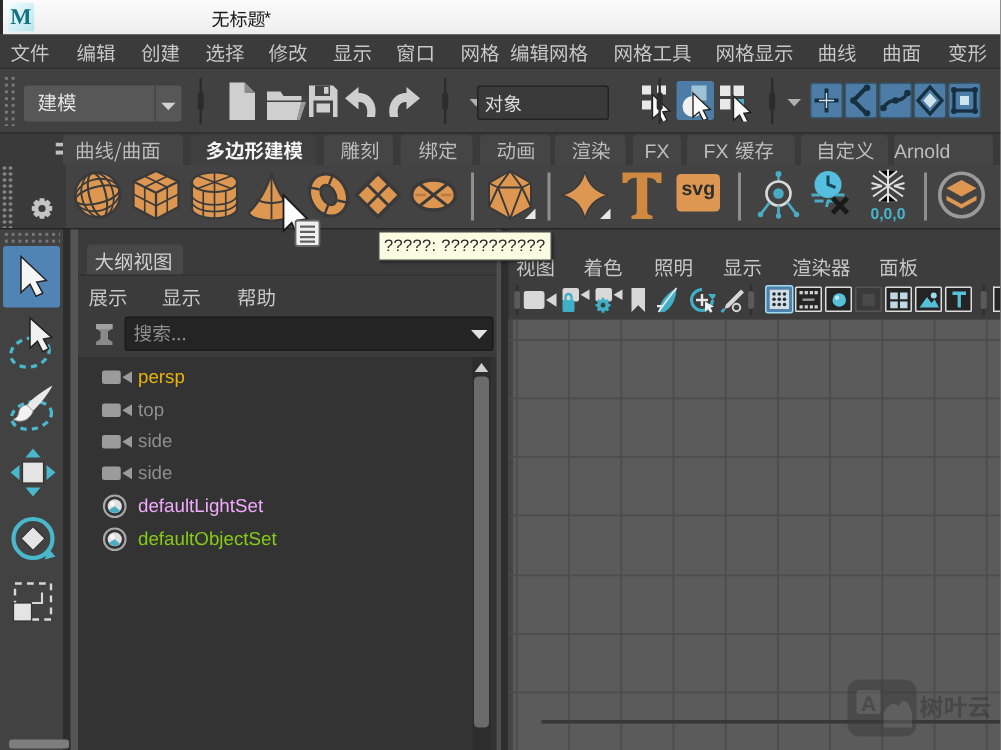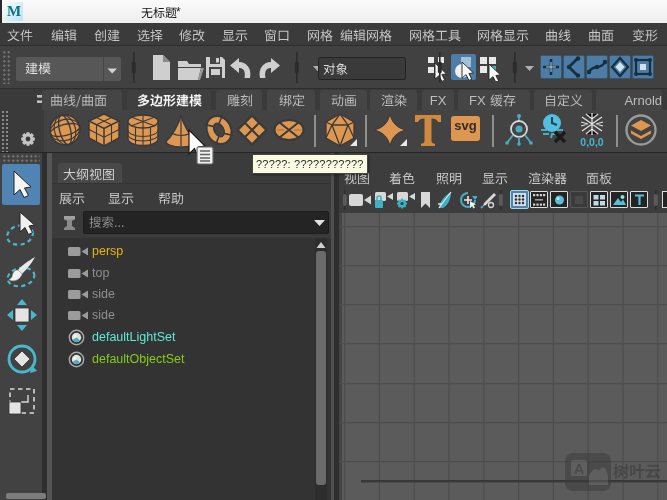--- a/index.html
+++ b/index.html
@@ -203,21 +203,21 @@
     <div style="position:absolute;left:458px;top:90px;width:72px;height:20px;background:#454545;border-radius:3px 3px 0 0"></div>
     <div style="position:absolute;left:469px;top:93px;font-size:13px;color:#bdbdbd">FX</div>
     <svg width="28" height="19" style="position:absolute;left:489px;top:92px;overflow:visible">
       <path transform="translate(1,13.3)" d="M0.8 -2.4Q0.8 -2.5 0.7 -2.7Q0.7 -2.8 0.6 -3.0Q0.6 -3.2 0.5 -3.3Q0.7 -3.3 1.0 -3.6Q1.2 -3.8 1.5 -4.1Q1.7 -4.3 2.0 -4.7Q2.3 -5.1 2.7 -5.7Q3.1 -6.2 3.5 -6.9Q3.9 -7.5 4.2 -8.2L5.0 -7.7Q4.3 -6.3 3.3 -5.1Q2.4 -3.8 1.5 -2.9V-2.9Q1.5 -2.9 1.4 -2.8Q1.3 -2.8 1.1 -2.7Q1.0 -2.6 0.9 -2.5Q0.8 -2.5 0.8 -2.4ZM0.8 -2.4 0.8 -3.2 1.2 -3.5 4.8 -4.2Q4.7 -4.0 4.8 -3.7Q4.8 -3.5 4.8 -3.3Q3.6 -3.1 2.8 -2.9Q2.1 -2.8 1.7 -2.7Q1.3 -2.6 1.1 -2.5Q0.9 -2.5 0.8 -2.4ZM0.7 -5.5Q0.7 -5.6 0.6 -5.8Q0.6 -6.0 0.5 -6.1Q0.5 -6.3 0.4 -6.5Q0.6 -6.5 0.8 -6.7Q0.9 -6.9 1.1 -7.3Q1.3 -7.4 1.5 -7.8Q1.7 -8.2 1.9 -8.7Q2.2 -9.2 2.5 -9.8Q2.7 -10.3 2.9 -10.9L3.9 -10.5Q3.5 -9.7 3.1 -8.9Q2.7 -8.1 2.3 -7.4Q1.8 -6.7 1.4 -6.1V-6.0Q1.4 -6.0 1.3 -6.0Q1.2 -5.9 1.1 -5.9Q0.9 -5.8 0.8 -5.7Q0.7 -5.6 0.7 -5.5ZM0.7 -5.5 0.7 -6.2 1.2 -6.5 3.7 -6.8Q3.7 -6.6 3.7 -6.3Q3.6 -6.1 3.7 -6.0Q2.8 -5.9 2.2 -5.8Q1.7 -5.7 1.4 -5.7Q1.1 -5.6 1.0 -5.6Q0.8 -5.6 0.7 -5.5ZM0.5 -0.7Q1.0 -0.8 1.7 -1.0Q2.4 -1.2 3.1 -1.5Q3.9 -1.7 4.7 -2.0L4.8 -1.2Q3.7 -0.8 2.6 -0.4Q1.5 -0.0 0.7 0.3ZM5.1 -7.4H12.2V-6.6H5.1ZM4.5 -5.6H12.4V-4.7H4.5ZM6.4 -3.9H10.9V-3.1H6.4ZM5.5 -9.1 6.2 -9.3Q6.4 -8.9 6.6 -8.4Q6.8 -8.0 6.9 -7.7L6.1 -7.4Q6.0 -7.7 5.8 -8.2Q5.6 -8.7 5.5 -9.1ZM7.8 -9.3 8.6 -9.5Q8.7 -9.0 8.8 -8.6Q8.9 -8.1 9.0 -7.8L8.1 -7.6Q8.1 -7.9 8.0 -8.4Q7.9 -8.9 7.8 -9.3ZM11.4 -10.8 12.0 -10.1Q11.3 -10.0 10.5 -9.8Q9.7 -9.7 8.7 -9.6Q7.8 -9.6 6.9 -9.5Q6.0 -9.5 5.1 -9.4Q5.1 -9.6 5.0 -9.8Q4.9 -10.0 4.9 -10.2Q5.7 -10.2 6.6 -10.3Q7.5 -10.3 8.4 -10.4Q9.3 -10.5 10.1 -10.6Q10.9 -10.7 11.4 -10.8ZM7.1 -3.4Q7.6 -2.4 8.4 -1.7Q9.2 -1.0 10.3 -0.5Q11.4 0.0 12.7 0.2Q12.5 0.4 12.3 0.6Q12.2 0.9 12.1 1.1Q10.0 0.6 8.6 -0.4Q7.1 -1.5 6.3 -3.1ZM10.9 -9.6 11.8 -9.3Q11.5 -8.7 11.1 -8.1Q10.7 -7.4 10.3 -7.0L9.6 -7.3Q9.8 -7.6 10.1 -8.0Q10.3 -8.4 10.5 -8.8Q10.8 -9.3 10.9 -9.6ZM10.6 -3.9H10.8L11.0 -3.9L11.5 -3.7Q11.1 -2.3 10.3 -1.4Q9.5 -0.4 8.5 0.2Q7.4 0.7 6.1 1.1Q6.1 1.0 6.0 0.8Q5.9 0.7 5.8 0.5Q5.7 0.4 5.6 0.3Q6.8 0.1 7.8 -0.4Q8.8 -0.9 9.6 -1.7Q10.3 -2.5 10.6 -3.7ZM6.7 -6.9H7.6Q7.6 -6.1 7.4 -5.3Q7.3 -4.4 7.1 -3.5Q6.9 -2.6 6.6 -1.8Q6.2 -1.0 5.7 -0.3Q5.1 0.5 4.3 1.0Q4.2 0.8 4.0 0.6Q3.8 0.5 3.7 0.3Q4.4 -0.1 4.9 -0.8Q5.4 -1.5 5.8 -2.3Q6.1 -3.0 6.3 -3.8Q6.4 -4.7 6.5 -5.4Q6.6 -6.2 6.7 -6.9Z M17.4 -3.5H25.4V-2.5H17.4ZM18.5 -6.8H23.8V-5.9H18.5ZM21.0 -4.5H22.0V-0.1Q22.0 0.3 21.8 0.5Q21.7 0.8 21.4 0.9Q21.1 1.0 20.5 1.0Q20.0 1.0 19.1 1.0Q19.1 0.8 19.0 0.6Q18.9 0.3 18.8 0.1Q19.3 0.1 19.6 0.1Q20.0 0.1 20.3 0.1Q20.6 0.1 20.7 0.1Q20.9 0.1 20.9 0.1Q21.0 0.0 21.0 -0.1ZM23.6 -6.8H23.8L24.0 -6.9L24.6 -6.4Q24.2 -5.9 23.7 -5.5Q23.2 -5.0 22.6 -4.6Q22.0 -4.3 21.5 -4.0Q21.4 -4.1 21.3 -4.3Q21.1 -4.4 21.0 -4.5Q21.4 -4.8 21.9 -5.1Q22.4 -5.5 22.9 -5.9Q23.3 -6.3 23.6 -6.6ZM13.8 -9.2H25.2V-8.3H13.8ZM18.0 -10.9 19.0 -10.7Q18.6 -9.2 17.9 -7.7Q17.2 -6.3 16.2 -5.0Q15.2 -3.7 13.9 -2.8Q13.8 -2.9 13.8 -3.1Q13.7 -3.2 13.6 -3.4Q13.5 -3.6 13.4 -3.7Q14.3 -4.3 15.0 -5.1Q15.7 -6.0 16.3 -6.9Q16.9 -7.9 17.3 -8.9Q17.7 -9.9 18.0 -10.9ZM15.4 -5.6H16.4V1.0H15.4Z" fill="#bdbdbd"></path>
     </svg>
     <div style="position:absolute;left:534px;top:90px;width:58px;height:20px;background:#454545;border-radius:3px 3px 0 0"></div>
     <svg width="41" height="19" style="position:absolute;left:543px;top:92px;overflow:visible">
       <path transform="translate(1,13.3)" d="M2.8 -6.3H10.3V-5.3H2.8ZM2.8 -3.4H10.3V-2.5H2.8ZM2.8 -0.6H10.3V0.3H2.8ZM2.1 -9.1H11.1V1.0H10.1V-8.2H3.1V1.1H2.1ZM5.9 -10.9 7.0 -10.8Q6.8 -10.2 6.6 -9.6Q6.4 -9.0 6.1 -8.6L5.3 -8.8Q5.4 -9.1 5.5 -9.5Q5.6 -9.9 5.8 -10.2Q5.9 -10.6 5.9 -10.9Z M15.7 -6.9H23.3V-6.0H15.7ZM19.5 -3.8H23.9V-2.9H19.5ZM19.0 -6.5H20.0V0.1L19.0 -0.0ZM15.9 -4.9 16.9 -4.8Q16.6 -2.8 16.0 -1.4Q15.4 0.1 14.3 1.1Q14.2 1.0 14.1 0.9Q13.9 0.7 13.8 0.6Q13.6 0.5 13.5 0.4Q14.6 -0.4 15.1 -1.8Q15.7 -3.1 15.9 -4.9ZM16.5 -3.2Q16.9 -2.3 17.4 -1.6Q18.0 -1.0 18.7 -0.7Q19.4 -0.4 20.3 -0.3Q21.1 -0.1 22.1 -0.1Q22.3 -0.1 22.6 -0.1Q22.9 -0.1 23.3 -0.1Q23.7 -0.1 24.2 -0.1Q24.6 -0.1 24.9 -0.1Q25.3 -0.2 25.5 -0.2Q25.4 -0.0 25.3 0.1Q25.3 0.3 25.2 0.5Q25.1 0.7 25.1 0.8H24.5H22.1Q20.9 0.8 19.9 0.7Q19.0 0.5 18.2 0.1Q17.4 -0.3 16.8 -1.0Q16.2 -1.8 15.7 -3.0ZM14.1 -9.5H24.9V-6.6H23.9V-8.5H15.0V-6.6H14.1ZM18.5 -10.7 19.5 -11.0Q19.7 -10.6 19.9 -10.2Q20.2 -9.7 20.3 -9.4L19.3 -9.1Q19.2 -9.4 19.0 -9.9Q18.8 -10.3 18.5 -10.7Z M28.8 -9.4Q29.4 -7.7 30.4 -6.3Q31.3 -4.8 32.5 -3.5Q33.7 -2.2 35.2 -1.3Q36.8 -0.4 38.5 0.2Q38.4 0.3 38.3 0.4Q38.1 0.6 38.0 0.7Q37.9 0.9 37.8 1.0Q36.0 0.4 34.5 -0.6Q33.0 -1.5 31.7 -2.9Q30.5 -4.2 29.5 -5.8Q28.6 -7.3 27.9 -9.1ZM36.3 -10.0 37.3 -9.7Q36.6 -7.8 35.8 -6.2Q34.9 -4.6 33.6 -3.2Q32.4 -1.9 30.8 -0.8Q29.1 0.3 27.0 1.0Q26.9 0.8 26.8 0.6Q26.6 0.4 26.5 0.2Q28.5 -0.5 30.1 -1.5Q31.7 -2.5 32.9 -3.8Q34.0 -5.1 34.9 -6.7Q35.7 -8.2 36.3 -10.0ZM31.4 -10.6 32.2 -11.0Q32.5 -10.5 32.7 -9.9Q33.0 -9.4 33.2 -8.8Q33.4 -8.3 33.5 -7.9L32.7 -7.5Q32.5 -7.9 32.3 -8.5Q32.1 -9.0 31.9 -9.6Q31.6 -10.2 31.4 -10.6Z" fill="#bdbdbd"></path>
     </svg>
     <div style="position:absolute;left:596px;top:90px;width:66px;height:20px;background:#454545;border-radius:3px 3px 0 0"></div>
-    <div style="position:absolute;left:596px;top:93px;width:66px;text-align:right;font-size:13px;color:#bdbdbd">Arnold</div>
+    <div style="position:absolute;left:596px;top:93px;width:66px;text-align:left;font-size:13px;color:#bdbdbd">Arnold</div>
     <div style="position:absolute;left:0;top:110px;width:667px;height:42px;background:#434343"></div>
     <div style="position:absolute;left:0;top:110px;width:44px;height:42px;background:#3a3a3a"></div>
     <div style="position:absolute;left:1px;top:110px;width:8px;height:42px;background-image:radial-gradient(#8a8a8a 1px,transparent 1.2px);background-size:4px 4px"></div>
     <svg class="abs" style="left:20px;top:131px" width="16" height="16">
       <path transform="translate(8,8)" d="M4.5 -2.0 L6.8 -1.5 L6.8 1.5 L4.5 2.0 L4.6 1.8 L5.9 3.8 L3.8 5.9 L1.8 4.6 L2.0 4.5 L1.5 6.8 L-1.5 6.8 L-2.0 4.5 L-1.8 4.6 L-3.8 5.9 L-5.9 3.8 L-4.6 1.8 L-4.5 2.0 L-6.8 1.5 L-6.8 -1.5 L-4.5 -2.0 L-4.6 -1.8 L-5.9 -3.8 L-3.8 -5.9 L-1.8 -4.6 L-2.0 -4.5 L-1.5 -6.8 L1.5 -6.8 L2.0 -4.5 L1.8 -4.6 L3.8 -5.9 L5.9 -3.8 L4.6 -1.8 Z" fill="#c4c4c4" fill-rule="evenodd"></path>
       <circle cx="8" cy="8" r="2.4" fill="#3a3a3a"></circle>
     </svg>
     <svg class="abs" style="left:47px;top:112px" width="36" height="36">
       <circle cx="18" cy="18" r="15" fill="#dd9750" stroke="#3a3a3a" stroke-width="1.6"></circle>
       <ellipse cx="18" cy="18" rx="15" ry="5.5" fill="none" stroke="#3a3a3a" stroke-width="1.4" transform="rotate(-14 18 18)"></ellipse>
@@ -397,21 +397,21 @@
       <rect x="0" y="1" width="12.5" height="9" rx="1.5" fill="#9b9b9b"></rect>
       <path d="M13.5 5.5 L20 1.5 L20 9.5 Z" fill="#9b9b9b"></path>
     </svg>
     <div style="position:absolute;left:92px;top:307.5px;font-size:12.5px;color:#8f8f8f">side</div>
     <svg class="abs" style="left:68px;top:329px" width="17" height="17">
       <circle cx="8.5" cy="8.5" r="7.2" fill="none" stroke="#a8a8a8" stroke-width="1.4"></circle>
       <circle cx="8.5" cy="8.5" r="4.7" fill="#e0e0e0"></circle>
       <path d="M4.6 11 A4.7 4.7 0 0 0 12 11.5 L8.5 8.5 Z" fill="#4aacc2"></path>
       <circle cx="7" cy="7" r="1.6" fill="#f8f8f8"></circle>
     </svg>
-    <div style="position:absolute;left:92px;top:330px;font-size:12.5px;color:#5eead4">defaultLightSet</div>
+    <div style="position:absolute;left:92px;top:330px;font-size:12.5px;color:#f0abfc">defaultLightSet</div>
     <svg class="abs" style="left:68px;top:350.5px" width="17" height="17">
       <circle cx="8.5" cy="8.5" r="7.2" fill="none" stroke="#a8a8a8" stroke-width="1.4"></circle>
       <circle cx="8.5" cy="8.5" r="4.7" fill="#e0e0e0"></circle>
       <path d="M4.6 11 A4.7 4.7 0 0 0 12 11.5 L8.5 8.5 Z" fill="#4aacc2"></path>
       <circle cx="7" cy="7" r="1.6" fill="#f8f8f8"></circle>
     </svg>
     <div style="position:absolute;left:92px;top:351.5px;font-size:12.5px;color:#84cc16">defaultObjectSet</div>
     <div style="position:absolute;left:315px;top:238px;width:12px;height:262px;background:#2d2d2d"></div>
     <svg class="abs" style="left:316px;top:241px" width="10" height="8">
       <path d="M5 1 L9.5 7 L0.5 7 Z" fill="#cfcfcf"></path>

